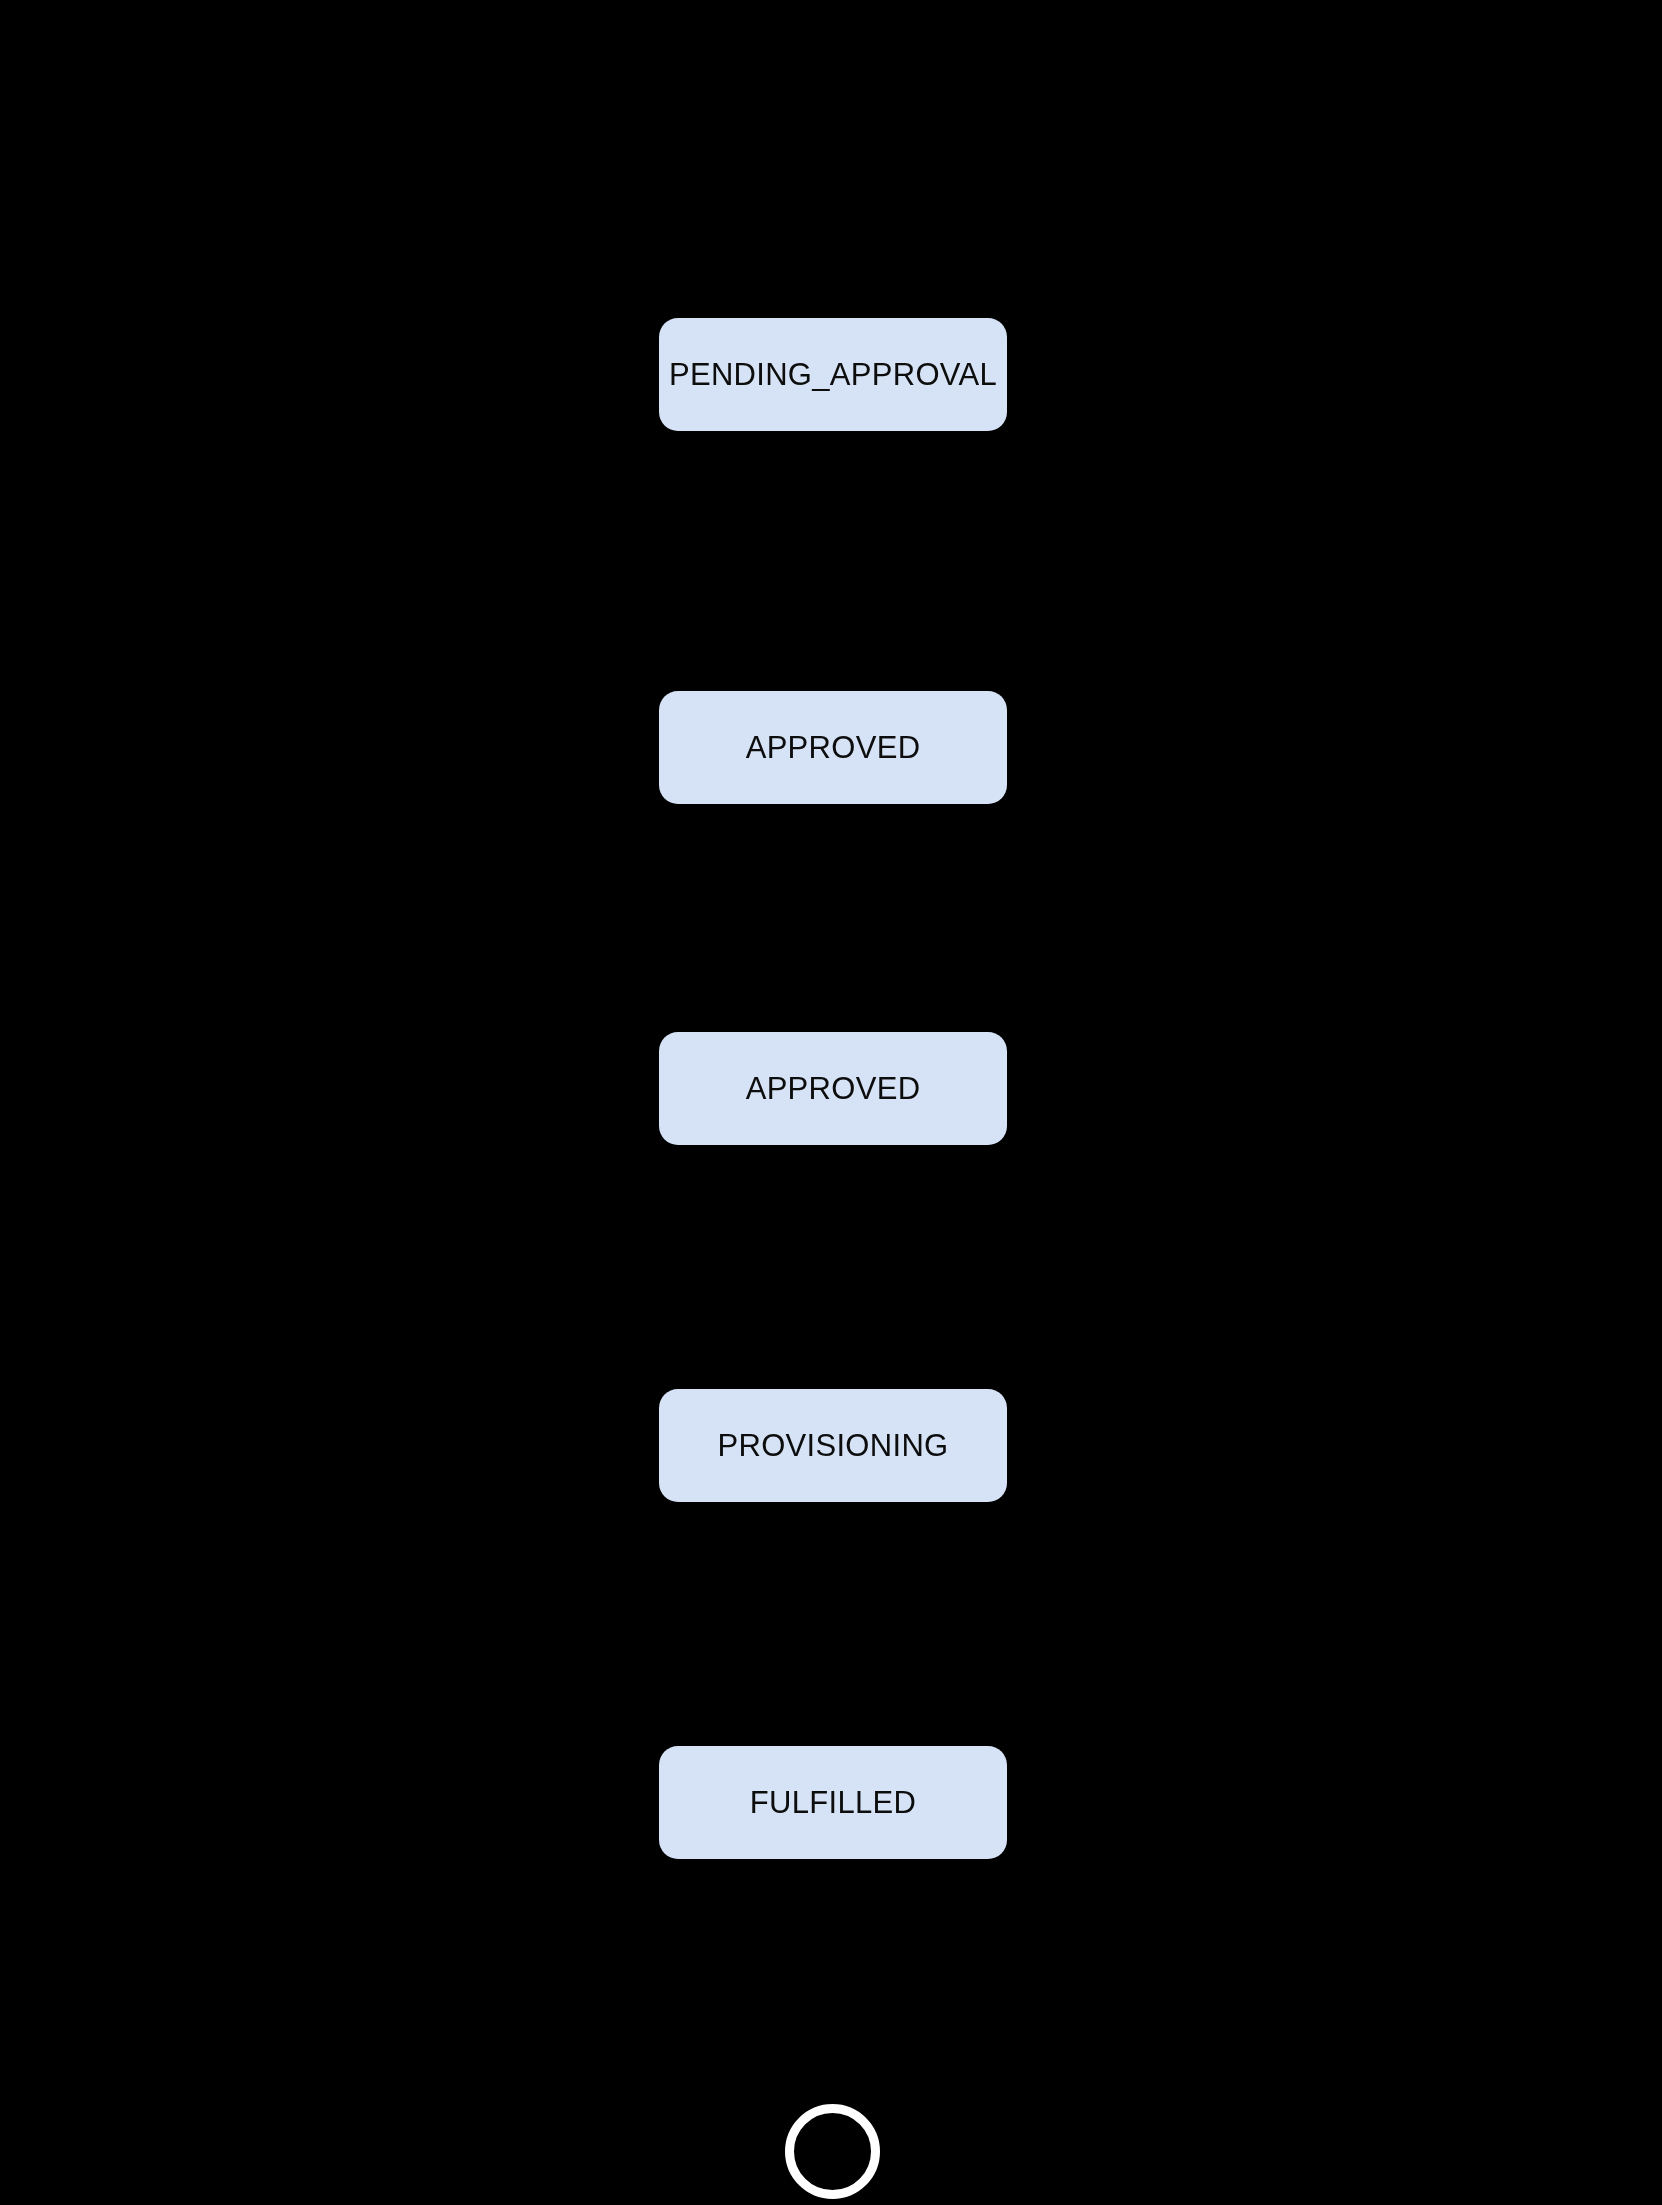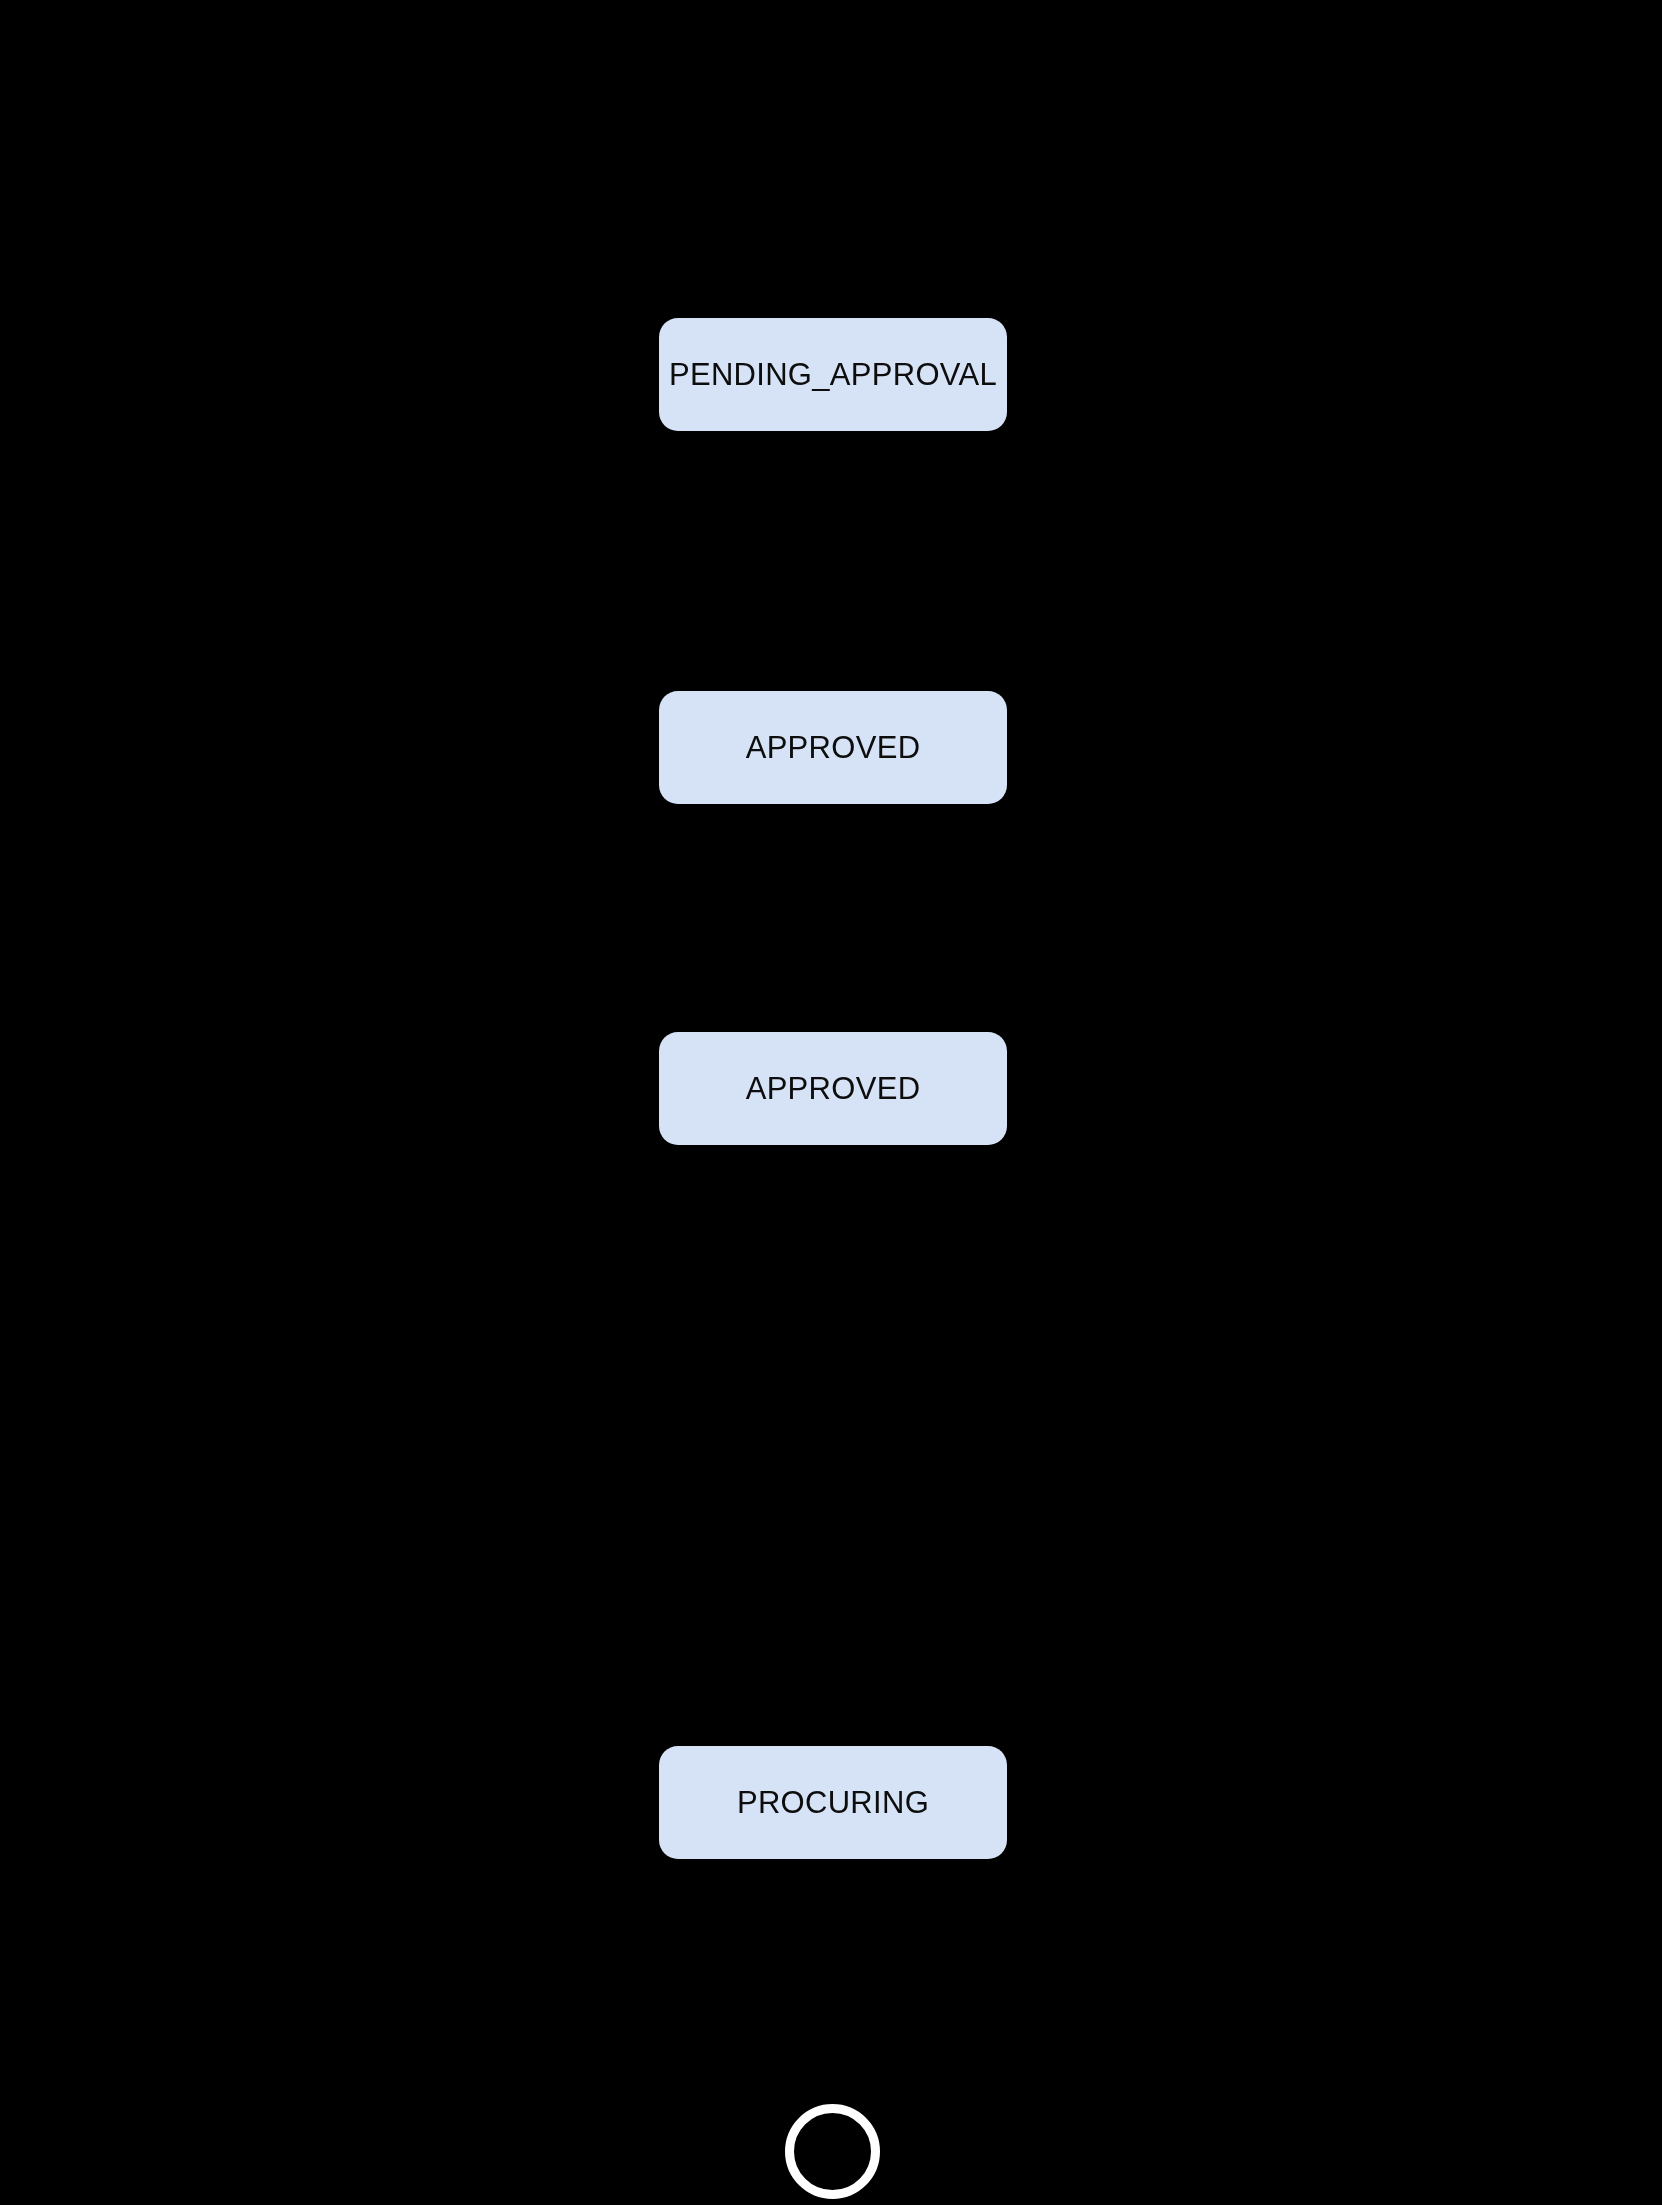--- a/index.html
+++ b/index.html
@@ -61,21 +61,24 @@
   </div>
 
   <div class="state-node n1">
     <span class="label">APPROVED</span>
   </div>
 
   <div class="state-node n2">
     <span class="label">APPROVED</span>
   </div>
 
+  <div class="state-node n3">
+    <span class="label">PROVISIONING</span>
+  </div>
 
   <div class="state-node n4">
-    <span class="label">PROCURING</span>
+    <span class="label">FULFILLED</span>
   </div>
 
   <div class="final-ring"></div>
 
 </div>
 
 
 </body></html>

